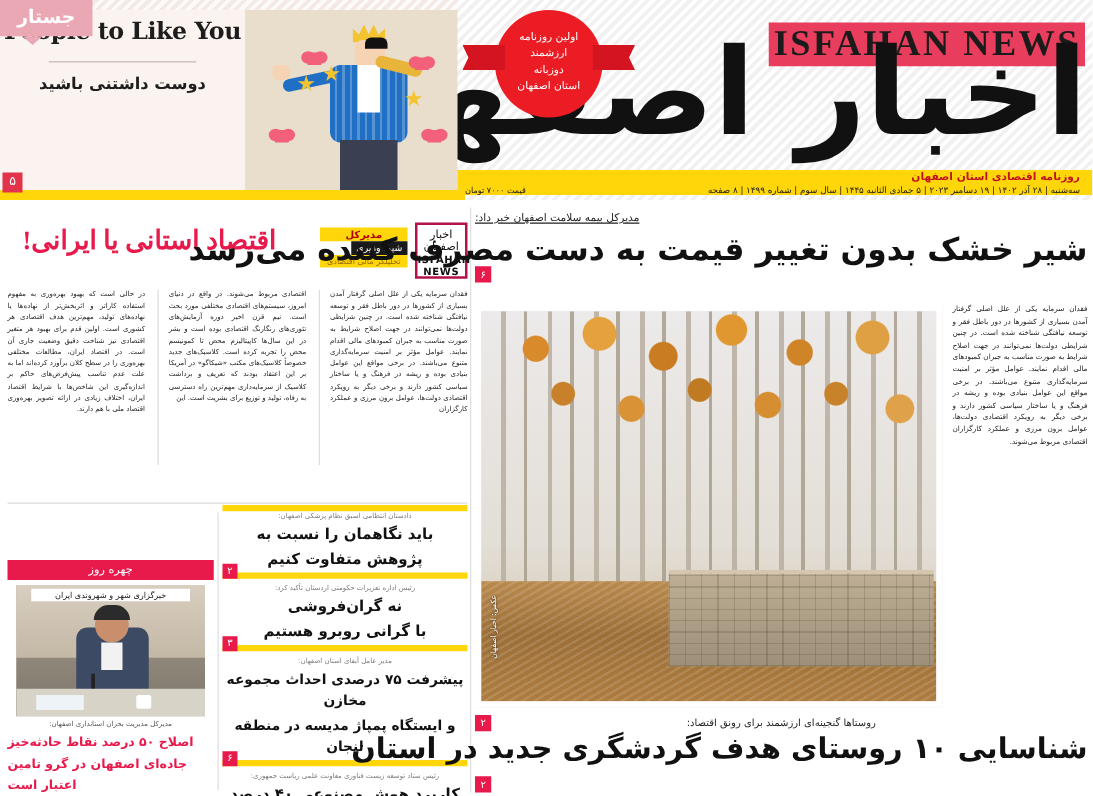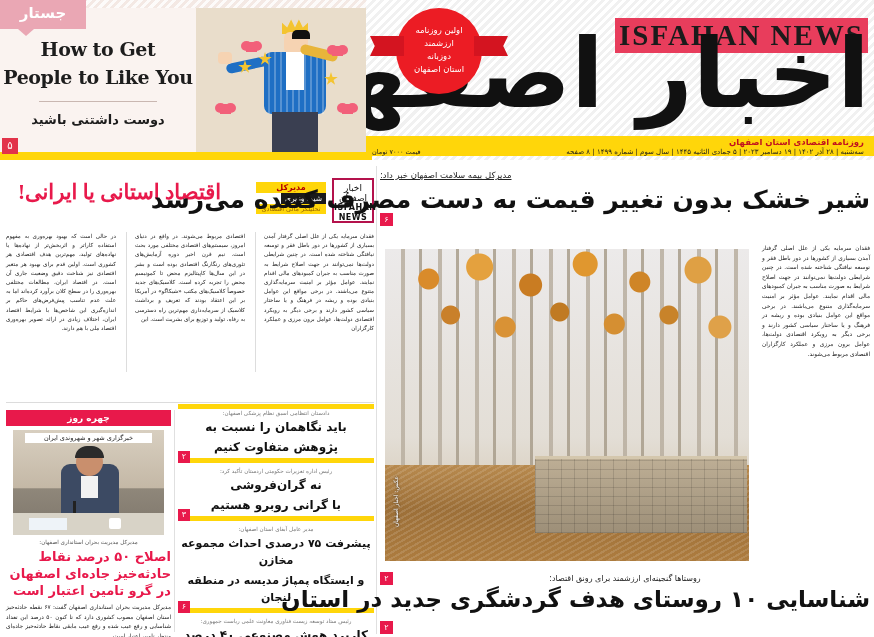--- a/index.html
+++ b/index.html
@@ -26,21 +26,21 @@
   }
   .ad-left .en1{font-size:19px;margin-top:30px;}
   .ad-left .en2{font-size:19px;margin-top:6px;}
   .ad-rule{width:118px;height:1px;background:#c9b7b1;margin:13px auto 0;}
   .ad-left .fa{
     direction:rtl;text-align:center;font-size:13px;color:#1d1d1d;
     margin-top:10px;font-weight:bold;
   }
   .ad-art{position:absolute;left:196px;top:8px;width:170px;height:146px;background:#e9ddcb;overflow:hidden;}
   .corner-tab{
-    position:absolute;left:0;top:0;width:86px;height:29px;background:#eaa7b4;
+    position:absolute;left:0;top:0;width:74px;height:29px;background:#eaa7b4;
     color:#fff;direction:rtl;text-align:center;font-size:15px;font-weight:bold;
     line-height:26px;z-index:6;
   }
   .corner-tab:after{
     content:"";position:absolute;left:18px;top:29px;border-left:8px solid transparent;
     border-right:8px solid transparent;border-top:7px solid #eaa7b4;
   }
   .pg-badge-5{
     position:absolute;left:2px;top:138px;width:16px;height:16px;background:#e2334a;
     color:#fff;font-size:10px;text-align:center;line-height:16px;z-index:7;
@@ -114,21 +114,21 @@
   .ed-col{
     flex:1;font-size:5.6px;line-height:9.2px;color:#1b1b1b;text-align:justify;
     border-left:1px solid #ddd;padding-left:8px;
   }
   .ed-col:last-child{border-left:none;padding-left:0;}
 
   
   .card{position:absolute;left:6px;top:410px;width:165px;height:222px;}
   .card-head{
     background:#e8194b;color:#fff;direction:rtl;text-align:center;
-    font-size:9px;font-weight:bold;padding:3px 0;
+    font-size:9px;font-weight:normal;padding:3px 0;margin-top:38px;
   }
   .card-photo{
     position:relative;width:151px;height:105px;margin:4px auto 0;overflow:hidden;background:#b9b3a8;
   }
   .card-photo .wall{position:absolute;inset:0;background:linear-gradient(#d8cfc0,#c4b8a6 55%,#8f877a 56%,#7d756a);}
   .card-photo .ribbon{
     position:absolute;left:12px;top:3px;width:127px;background:#fff;color:#222;
     direction:rtl;text-align:center;font-size:6.5px;padding:1px 0;
   }
   .card-photo .person{
@@ -138,21 +138,21 @@
     position:absolute;left:63px;top:18px;width:27px;height:28px;background:#c98f6d;border-radius:50%;
   }
   .card-photo .hair{position:absolute;left:62px;top:16px;width:29px;height:12px;background:#2b2b2b;border-radius:14px 14px 0 0;}
   .card-photo .shirt{position:absolute;left:68px;top:46px;width:17px;height:22px;background:#f2f2f2;}
   .card-photo .desk{position:absolute;left:0;bottom:0;width:100%;height:22px;background:#d8d3c7;}
   .card-photo .mug{position:absolute;left:96px;bottom:6px;width:12px;height:11px;background:#fff;border-radius:2px;}
   .card-photo .papers{position:absolute;left:16px;bottom:5px;width:38px;height:12px;background:#eef3f8;}
   .card-photo .mic{position:absolute;left:60px;bottom:16px;width:3px;height:18px;background:#222;}
   .card-cap{direction:rtl;text-align:center;font-size:5.6px;color:#555;margin-top:4px;}
   .card-title{
-    direction:rtl;text-align:right;font-size:13px;font-weight:bold;color:#e8194b;
+    direction:rtl;text-align:left;font-size:10px;font-weight:bold;color:#e8194b;
     line-height:17px;margin-top:3px;
   }
   .card-body{direction:rtl;text-align:justify;font-size:5.8px;line-height:9.5px;color:#1b1b1b;margin-top:4px;}
 
   
   .newslist{position:absolute;left:178px;top:405px;width:196px;height:230px;}
   .nl-bar{height:5px;background:#ffd60a;position:relative;margin-top:2px;}
   .nl-bar .num{
     position:absolute;left:0;top:-7px;width:12px;height:12px;background:#e8194b;
     color:#fff;font-size:8px;line-height:12px;text-align:center;
@@ -273,21 +273,20 @@
 <body>
 
 <div class="page">
 
   <div class="top-strip">
     <div class="hatch"></div>
 
     <div class="corner-tab">جستار</div>
 
     <div class="ad-left">
-      <div class="en1">How to Get</div>
       <div class="en2">People to Like You</div>
       <div class="ad-rule"></div>
       <div class="fa">دوست داشتنی باشید</div>
     </div>
 
     <div class="ad-art fig">
       <div class="crown"></div>
       <div class="face"></div>
       <div class="hair"></div>
       <div class="arm"></div>

